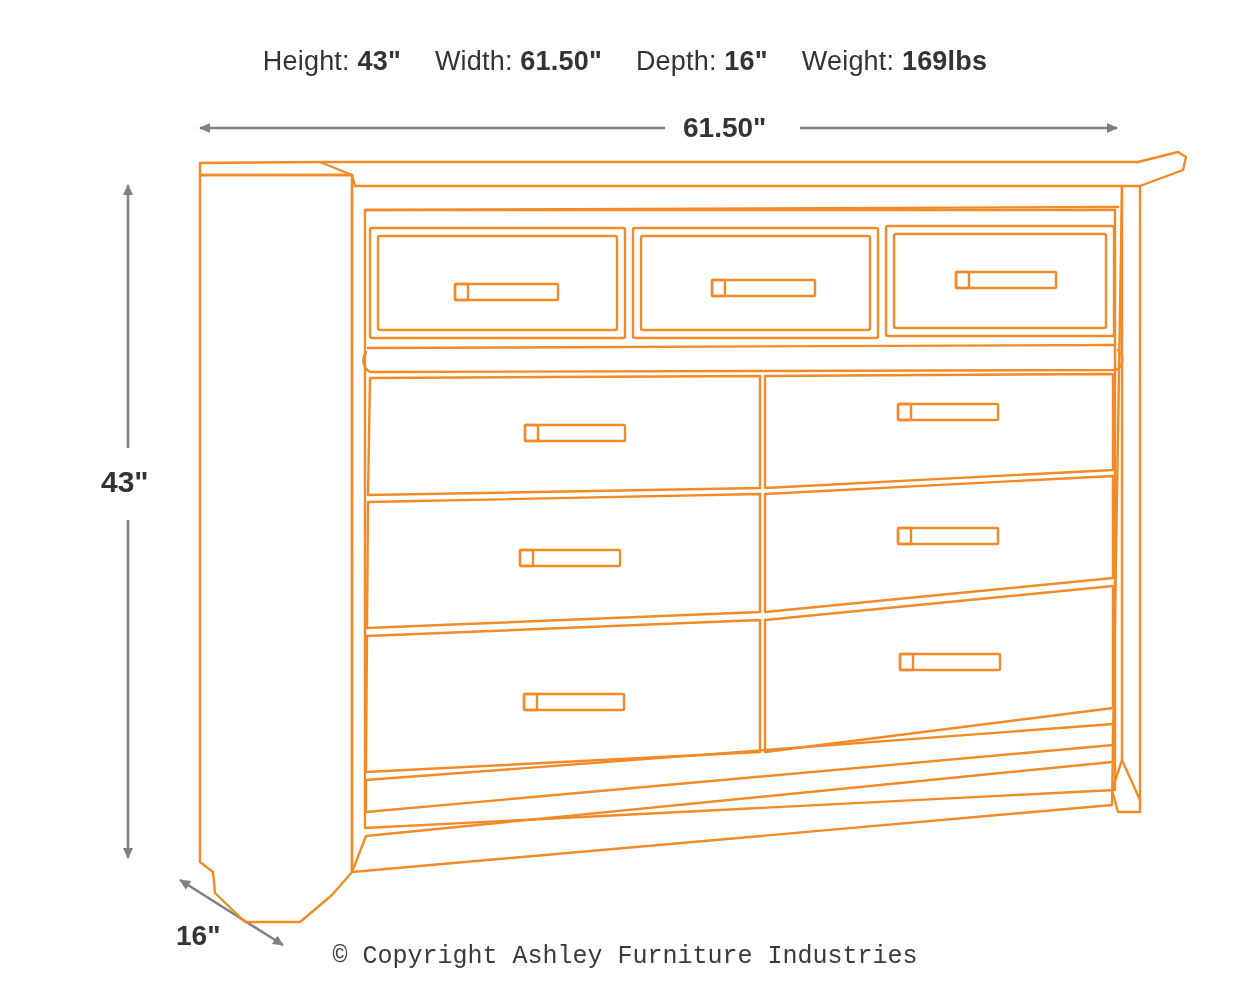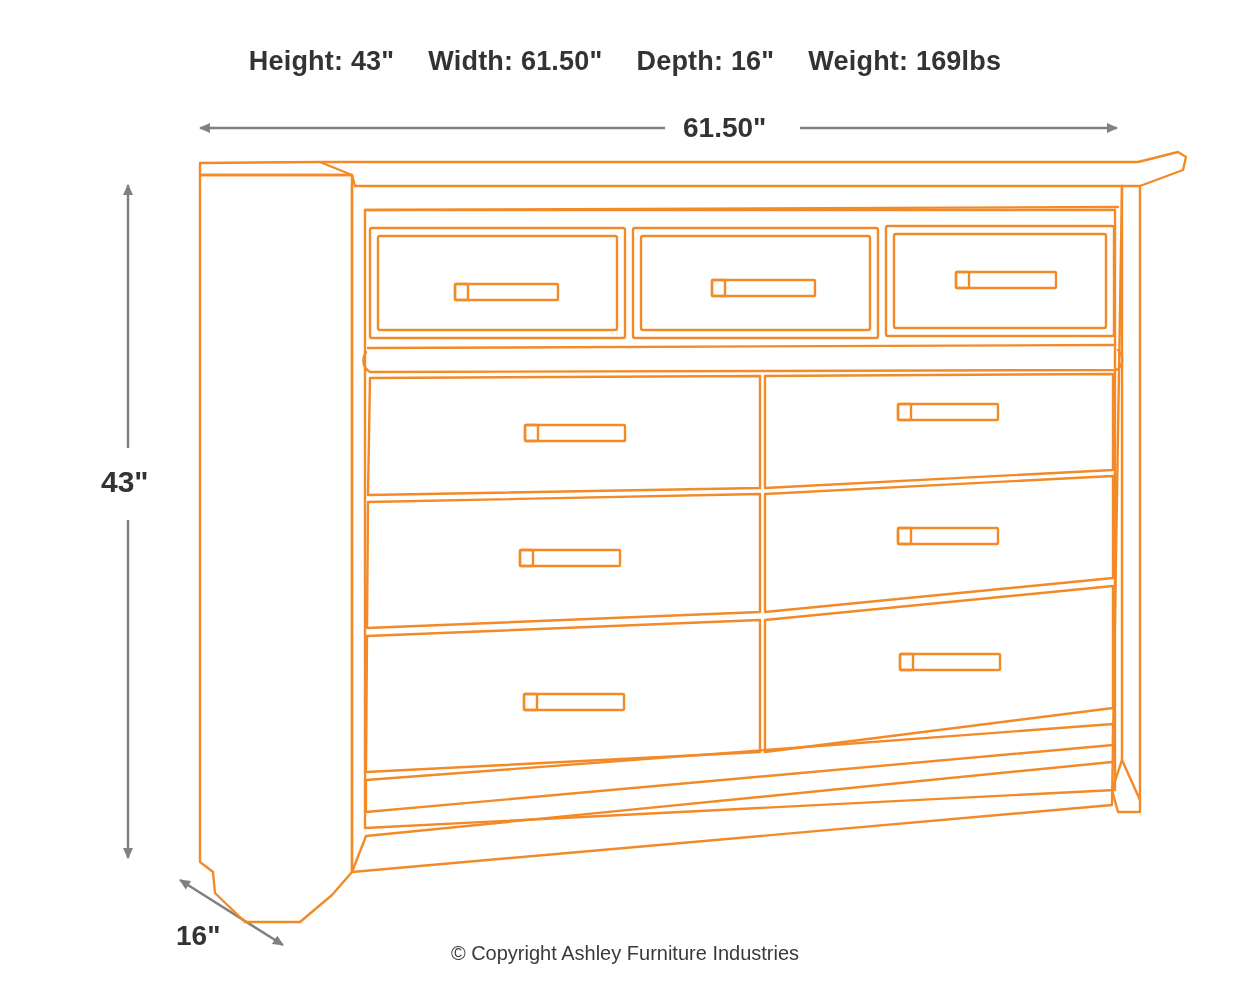--- a/index.html
+++ b/index.html
@@ -26,31 +26,32 @@
     left: 0;
     top: 46px;
     width: 1250px;
     text-align: center;
     font-size: 27px;
     letter-spacing: 0.2px;
     color: #333333;
     white-space: nowrap;
   }
   .spec-item { display: inline-block; margin: 0 17px; }
-  .spec-label { font-weight: bold; }
+  .spec-label { font-weight: normal; }
   .spec-value { font-weight: bold; }
 
   .copyright {
     position: absolute;
     left: 0;
     top: 942px;
     width: 1250px;
     text-align: center;
-    font-size: 20px;
+    font-size: 25px;
     color: #3a3a3a;
+    font-family: Liberation Mono, monospace;
   }
 
   .dim-text {
     position: absolute;
     font-weight: bold;
     color: #333333;
     white-space: nowrap;
   }
   #dim-width-label {
     left: 683px;

